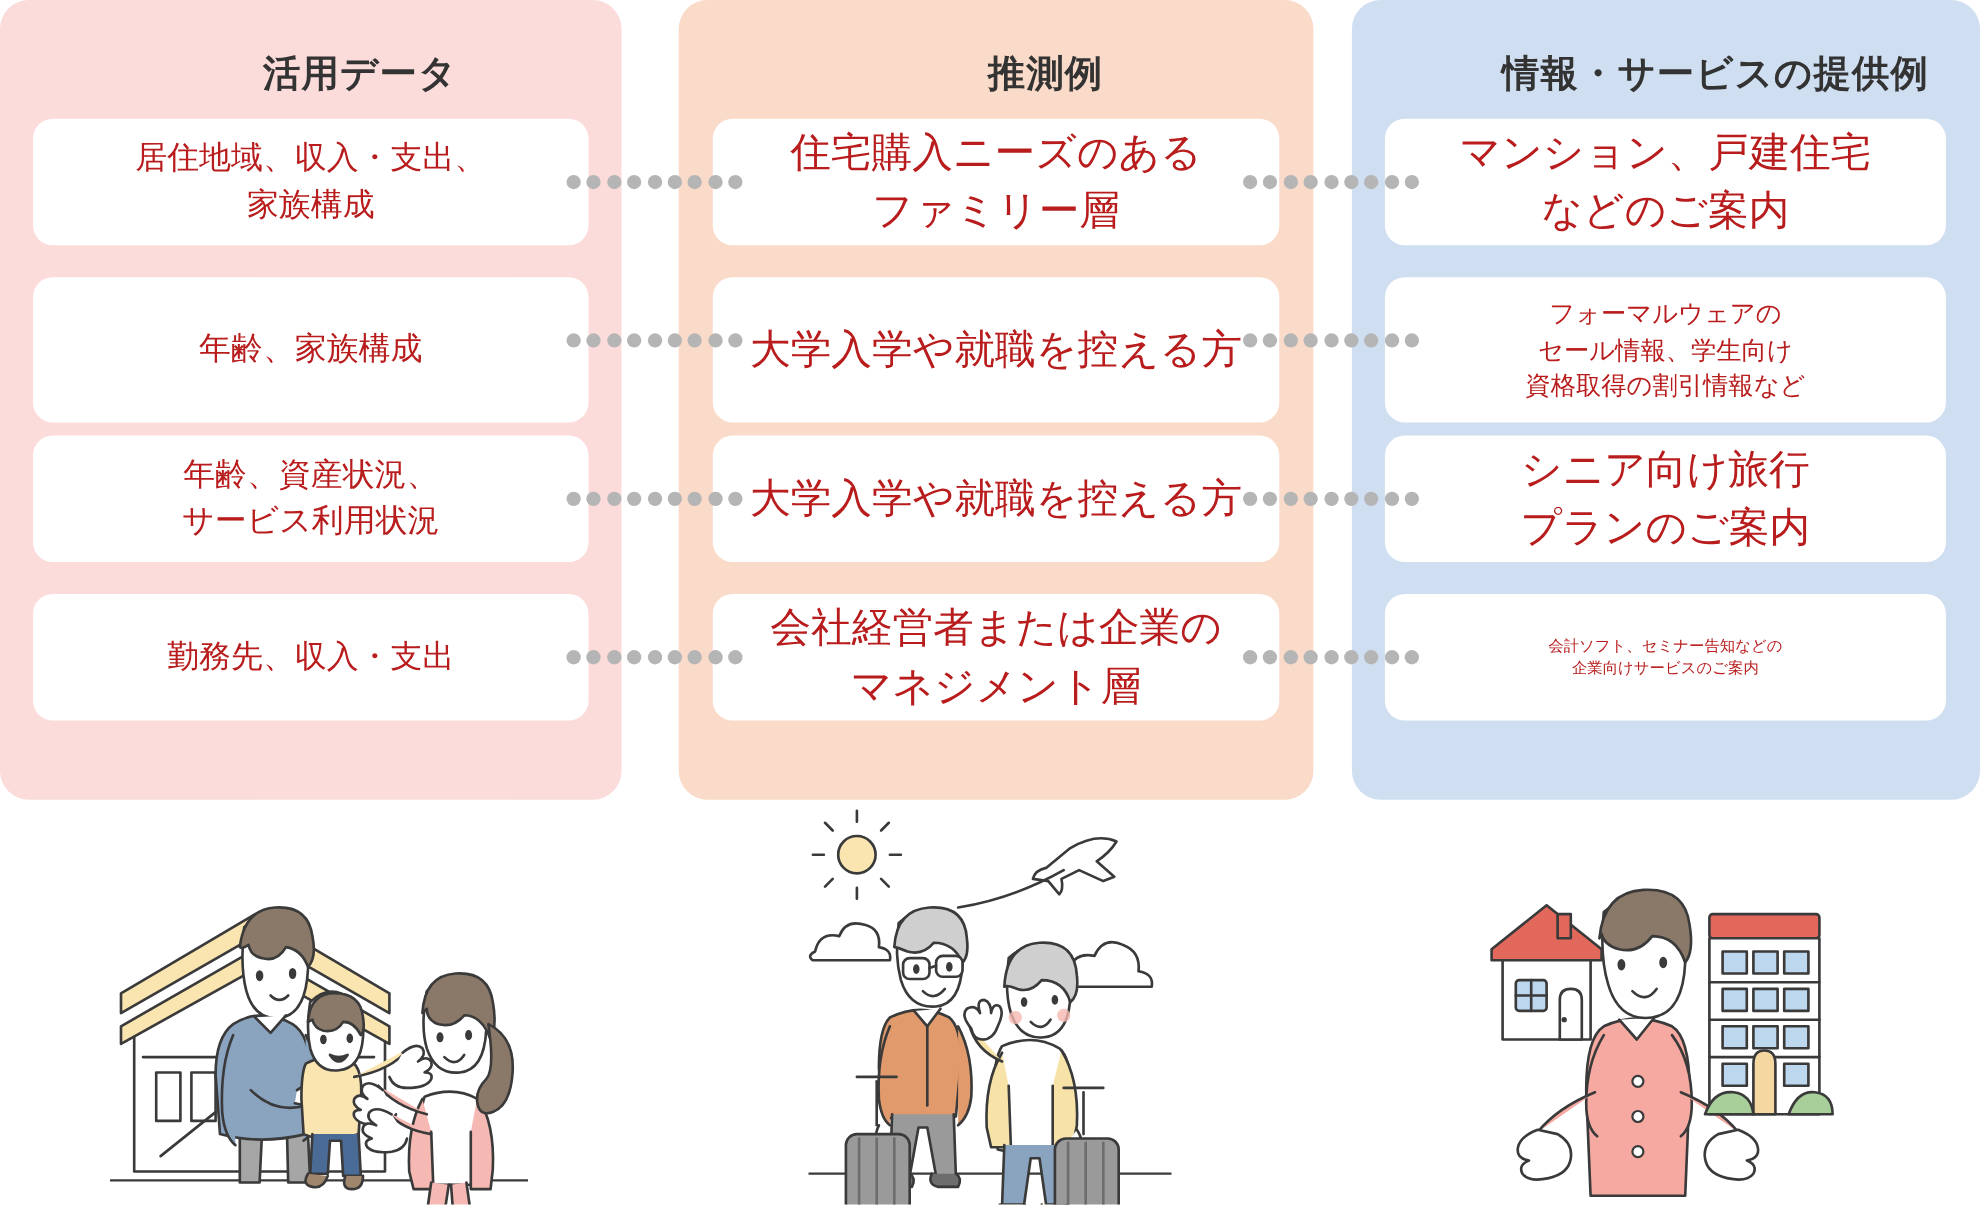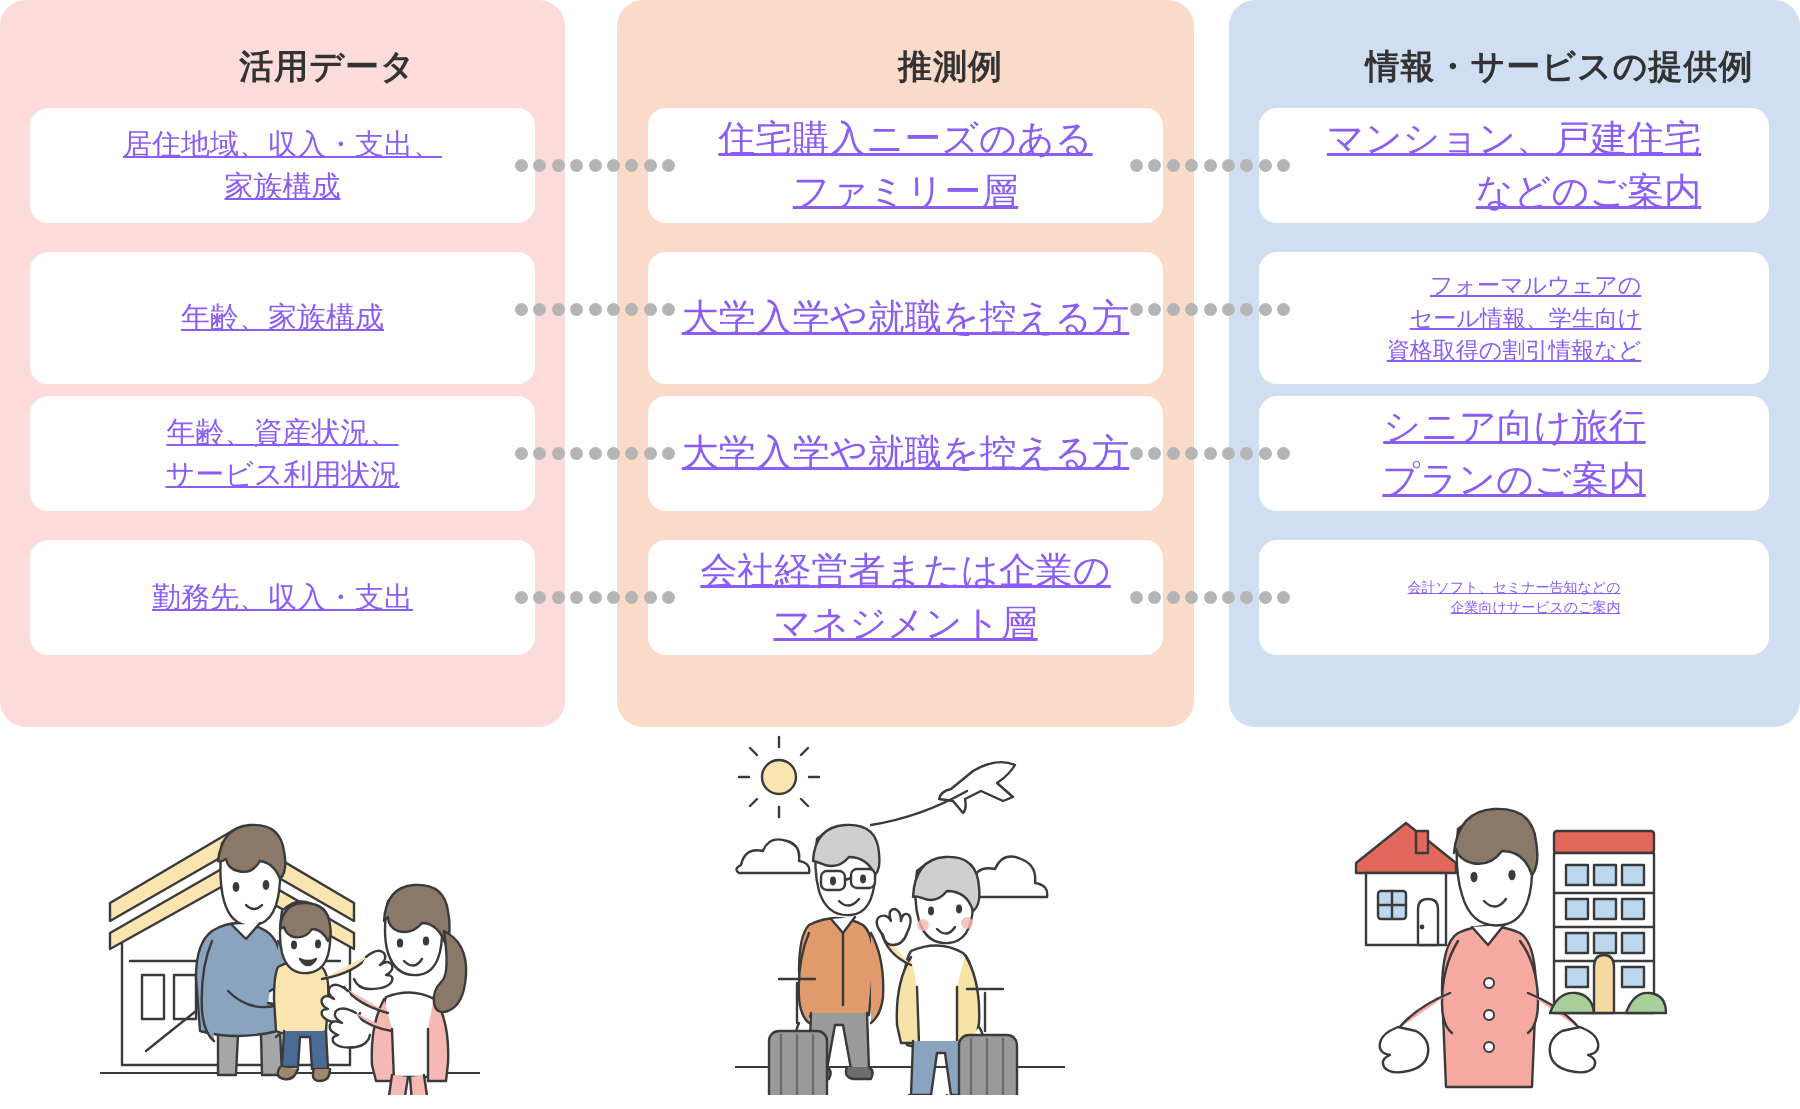--- a/index.html
+++ b/index.html
@@ -45,28 +45,27 @@
     display:flex;
     align-items:center;
     justify-content:center;
     text-align:center;
     box-sizing:border-box;
     padding:6px 14px;
   }
   .card .txt{
     white-space:pre-line;
     line-height:1.42;
-    color:#8b5cf6;
-    text-decoration:underline;
+    color:#b91c1c;
   }
 
   
   .col-data  .card{ left:30px;   width:505px; }
   .col-infer .card{ left:648px;  width:515px; }
-  .col-offer .card{ left:1259px; width:510px;text-align:right; }
+  .col-offer .card{ left:1259px; width:510px; }
 
   .row1 .card{ top:108px;  height:115px; }
   .row2 .card{ top:252px;  height:132px; }
   .row3 .card{ top:396px;  height:115px; }
   .row4 .card{ top:540px;  height:115px; }
 
   .size-lg  { font-size:29px; }
   .size-md  { font-size:37px; }
   .size-sm  { font-size:23px; }
   .size-xs  { font-size:14px; }

